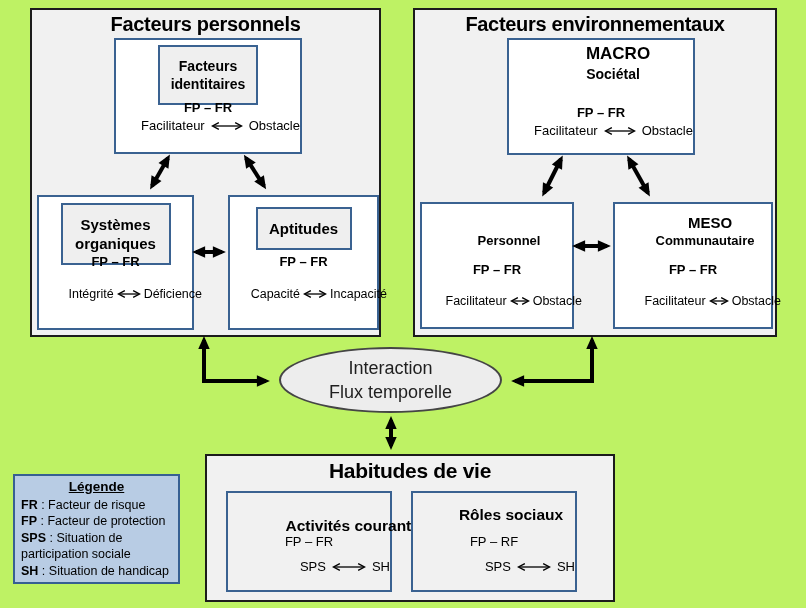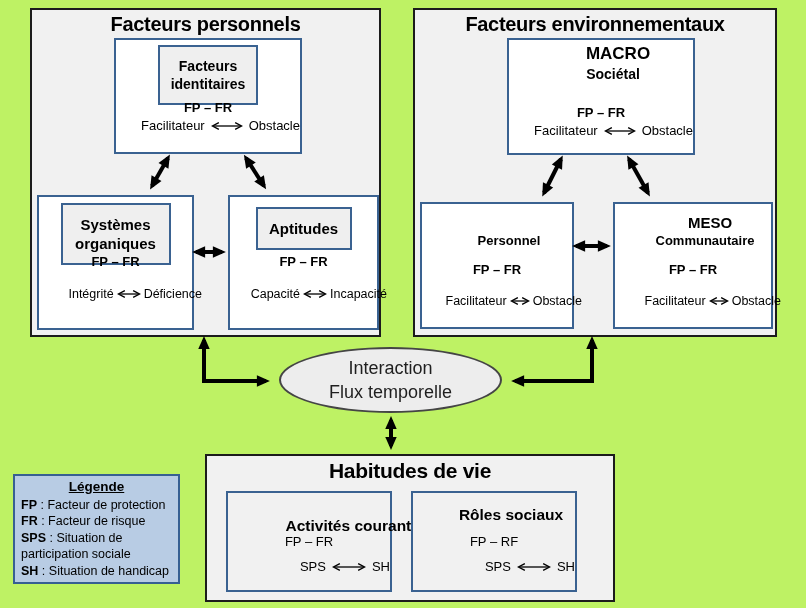--- a/index.html
+++ b/index.html
@@ -189,22 +189,22 @@
         <svg class="da" width="36" height="10" viewBox="0 0 36 10">
             <line class="thin-line" x1="3" y1="5" x2="33" y2="5" marker-start="url(#sah)" marker-end="url(#sah)"></line>
           </svg>
         <span>SH</span>
       </div>
     </div>
   </div>
 
   <div id="legend">
     <div class="legend-title">Légende</div>
+    <div class="legend-item"><b>FR</b><span> : Facteur de risque</span></div>
     <div class="legend-item"><b>FP</b><span> : Facteur de protection</span></div>
-    <div class="legend-item"><b>FR</b><span> : Facteur de risque</span></div>
     <div class="legend-item"><b>SPS</b><span> : Situation de participation sociale</span></div>
     <div class="legend-item"><b>SH</b><span> : Situation de handicap</span></div>
   </div>
 
   <svg id="overlay" viewBox="0 0 806 608">
     <path class="thick" d="M168,158 L152,186" marker-start="url(#bah)" marker-end="url(#bah)"></path>
     <path class="thick" d="M246,158 L264,186" marker-start="url(#bah)" marker-end="url(#bah)"></path>
     <path class="thick" d="M196,252 L222,252" marker-start="url(#bah)" marker-end="url(#bah)"></path>
     <path class="thick" d="M561,159 L544,193" marker-start="url(#bah)" marker-end="url(#bah)"></path>
     <path class="thick" d="M629,159 L648,193" marker-start="url(#bah)" marker-end="url(#bah)"></path>

